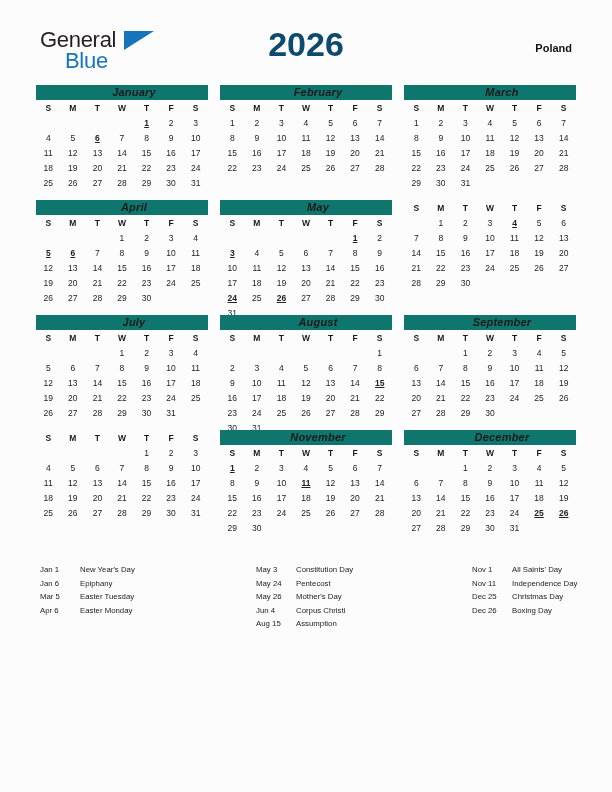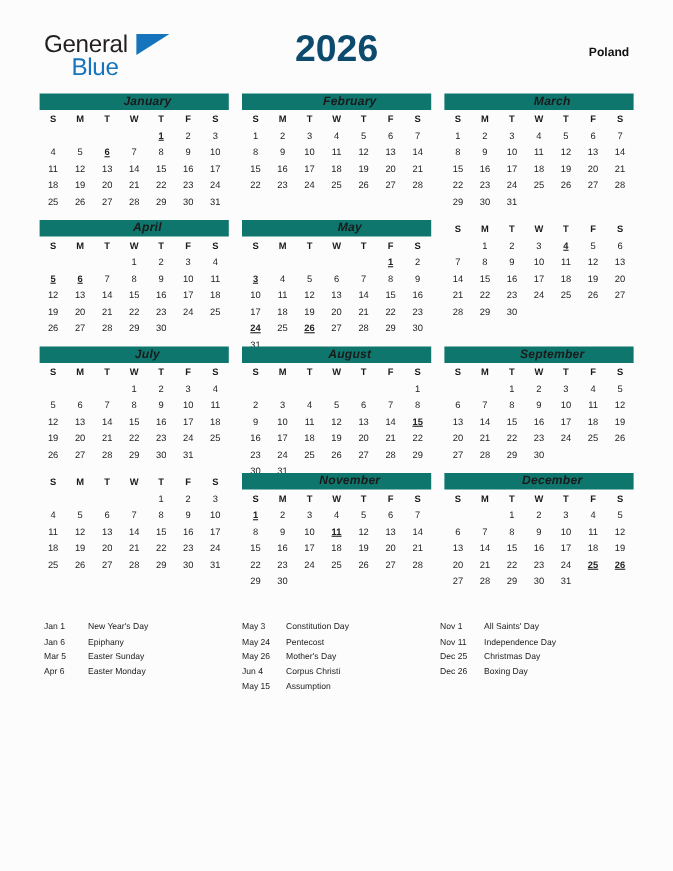--- a/index.html
+++ b/index.html
@@ -141,20 +141,21 @@
   td.empty { color: transparent; }
 
   
   .legend {
     position: absolute;
     left: 40px;
     top: 563px;
     width: 540px;
     display: grid;
     grid-template-columns: 180px 180px 180px;
+    gap: 36px;
   }
   .legend-col { }
   .legend-row {
     display: flex;
     font-size: 7.8px;
     line-height: 13.5px;
     color: #222222;
   }
   .legend-date {
     width: 40px;
@@ -948,21 +949,21 @@
         <div class="legend-row">
           <span class="legend-date">Jan 1</span>
           <span class="legend-name">New Year's Day</span>
         </div>
         <div class="legend-row">
           <span class="legend-date">Jan 6</span>
           <span class="legend-name">Epiphany</span>
         </div>
         <div class="legend-row">
           <span class="legend-date">Mar 5</span>
-          <span class="legend-name">Easter Sunday</span>
+          <span class="legend-name">Easter Tuesday</span>
         </div>
         <div class="legend-row">
           <span class="legend-date">Apr 6</span>
           <span class="legend-name">Easter Monday</span>
         </div>
       </div>
       <div class="legend-col">
         <div class="legend-row">
           <span class="legend-date">May 3</span>
           <span class="legend-name">Constitution Day</span>
@@ -973,21 +974,21 @@
         </div>
         <div class="legend-row">
           <span class="legend-date">May 26</span>
           <span class="legend-name">Mother's Day</span>
         </div>
         <div class="legend-row">
           <span class="legend-date">Jun 4</span>
           <span class="legend-name">Corpus Christi</span>
         </div>
         <div class="legend-row">
-          <span class="legend-date">May 15</span>
+          <span class="legend-date">Aug 15</span>
           <span class="legend-name">Assumption</span>
         </div>
       </div>
       <div class="legend-col">
         <div class="legend-row">
           <span class="legend-date">Nov 1</span>
           <span class="legend-name">All Saints' Day</span>
         </div>
         <div class="legend-row">
           <span class="legend-date">Nov 11</span>

